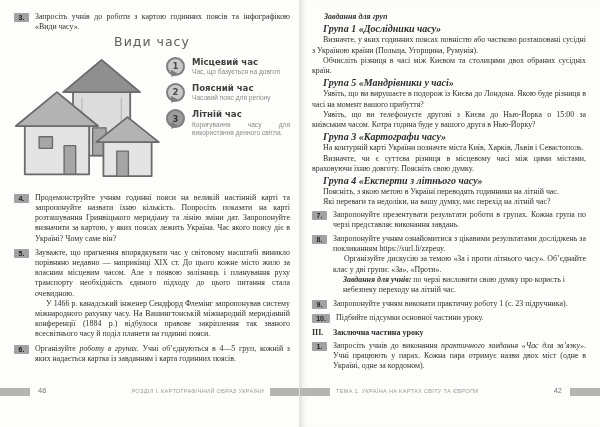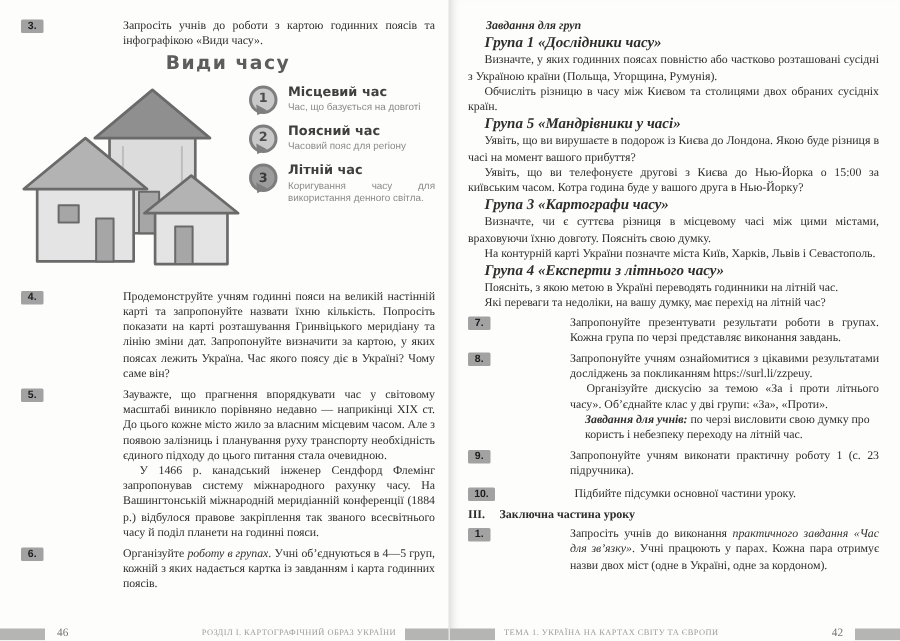--- a/index.html
+++ b/index.html
@@ -6,34 +6,34 @@
   html,body { width:600px; height:427px; overflow:hidden; background:#fdfdfb; }
   body { font-family:"Liberation Serif", serif; color:#2e2e2e; }
   .spread { position:relative; width:600px; height:427px; display:flex; background:#fdfdfb; }
   .page { position:relative; width:300px; height:427px; overflow:hidden; }
   .page-left  { padding:12px 10px 0 14px; }
   .page-right { padding:12px 14px 0 12px; box-shadow:inset 6px 0 8px -7px rgba(0,0,0,.25); }
   .page-left::after { content:""; position:absolute; top:0; right:0; width:1px; height:100%; background:#e4e4e0; }
 
   .body-text { font-size:7.9px; line-height:10.2px; text-align:justify; }
 
-  .item { display:flex; margin-bottom:4px;gap:47px; }
+  .item { display:flex; margin-bottom:4px; }
   .badge { flex:0 0 auto; min-width:15px; height:9px; margin:1px 6px 0 0; padding:0 2px;
            background:#a2a2a2; color:#1d1d1d; font-family:"Liberation Sans",sans-serif;
            font-size:7px; font-weight:bold; line-height:9px; text-align:center; border-radius:1px; }
   .badge.wide { min-width:18px; }
   .itext { flex:1; }
   .itext p.indent { text-indent:11px; }
   .itext p.inset  { margin-left:10px; text-align:left; }
   em.it { font-style:italic; }
   .bi { font-weight:bold; font-style:italic; }
 
   
   .infographic { margin:5px 0 5px 0; }
-  .ig-title { text-align:center; font-family:"DejaVu Sans",sans-serif; font-weight:bold;
+  .ig-title { text-align:center; font-family:"DejaVu Sans",sans-serif; font-weight:normal;
               font-size:12.5px; color:#5d5d5d; letter-spacing:1px; margin-bottom:3px; }
   .ig-row { display:flex; align-items:flex-start; }
   .ig-houses { flex:0 0 152px; }
   .ig-entries { flex:1; display:flex; flex-direction:column; gap:7px; padding-top:6px; }
   .ig-entry { display:flex; gap:7px; align-items:flex-start; }
   .pin { position:relative; flex:0 0 auto; width:19px; height:19px; border-radius:50%;
          border:2px solid #7e7e7e; background:#c9c9c9; display:flex; align-items:center;
          justify-content:center; font-family:"DejaVu Sans",sans-serif; font-size:8.5px;
          font-weight:bold; color:#4c4c4c; }
   .pin::after { content:""; position:absolute; bottom:-7px; left:0px;
@@ -45,22 +45,22 @@
 
   
   .rp-heading { font-size:8px; margin:0 0 2px 12px; }
   .group { margin-bottom:2px; }
   .group-title { font-size:10px; font-weight:700; font-style:italic; text-indent:11px; margin-bottom:1px; }
   .group p { text-indent:11px; }
   .section-head { display:flex; margin:3px 0 3px 0; font-weight:bold; font-size:8px; }
   .section-head .rnum { min-width:15px; margin-right:6px; text-align:left; }
 
   
-  .footer { position:absolute; left:0; right:0; bottom:0; height:9px;
-            display:flex; align-items:center; font-family:Liberation Serif, serif;justify-content:center; }
+  .footer { position:absolute; left:0; right:0; bottom:31px; height:9px;
+            display:flex; align-items:center; font-family:Liberation Sans, sans-serif;justify-content:center; }
   .fbar { width:30px; height:8px; background:#b5b5b4; flex:0 0 auto; }
   .fnum { font-size:7.5px; color:#77777
 5; color:#777; padding:0 8px; }
   .ftitle { font-size:5.6px; color:#9b9b9b; letter-spacing:.3px; white-space:nowrap; }
   .fspacer { flex:1; }
   .footer .gap6 { width:6px; flex:0 0 auto; }
 </style>
 </head>
 <body>
 
@@ -155,33 +155,33 @@
     </div>
   </div>
 
   <div class="page page-right body-text">
 
     <p class="rp-heading bi">Завдання для груп</p>
 
     <div class="group">
       <p class="group-title">Група 1 «Дослідники часу»</p>
       <p>Визначте, у яких годинних поясах повністю або частково розташовані сусідні з Україною країни (Польща, Угорщина, Румунія).</p>
-      <p>Обчисліть різницю в часу між Києвом та столицями двох обраних сусідніх країн.</p>
+      <p>Обчисліть різниця в часі між Києвом та столицями двох обраних сусідніх країн.</p>
     </div>
 
     <div class="group">
       <p class="group-title">Група 5 «Мандрівники у часі»</p>
       <p>Уявіть, що ви вирушаєте в подорож із Києва до Лондона. Якою буде різниця в часі на момент вашого прибуття?</p>
       <p>Уявіть, що ви телефонуєте другові з Києва до Нью-Йорка о 15:00 за київським часом. Котра година буде у вашого друга в Нью-Йорку?</p>
     </div>
 
     <div class="group">
       <p class="group-title">Група 3 «Картографи часу»</p>
+      <p>На контурній карті України позначте міста Київ, Харків, Львів і Севастополь.</p>
       <p>Визначте, чи є суттєва різниця в місцевому часі між цими містами, враховуючи їхню довготу. Поясніть свою думку.</p>
-      <p>На контурній карті України позначте міста Київ, Харків, Львів і Севастополь.</p>
     </div>
 
     <div class="group">
       <p class="group-title">Група 4 «Експерти з літнього часу»</p>
       <p>Поясніть, з якою метою в Україні переводять годинники на літній час.</p>
       <p>Які переваги та недоліки, на вашу думку, має перехід на літній час?</p>
     </div>
 
     <div class="item">
       <span class="badge">7.</span>

